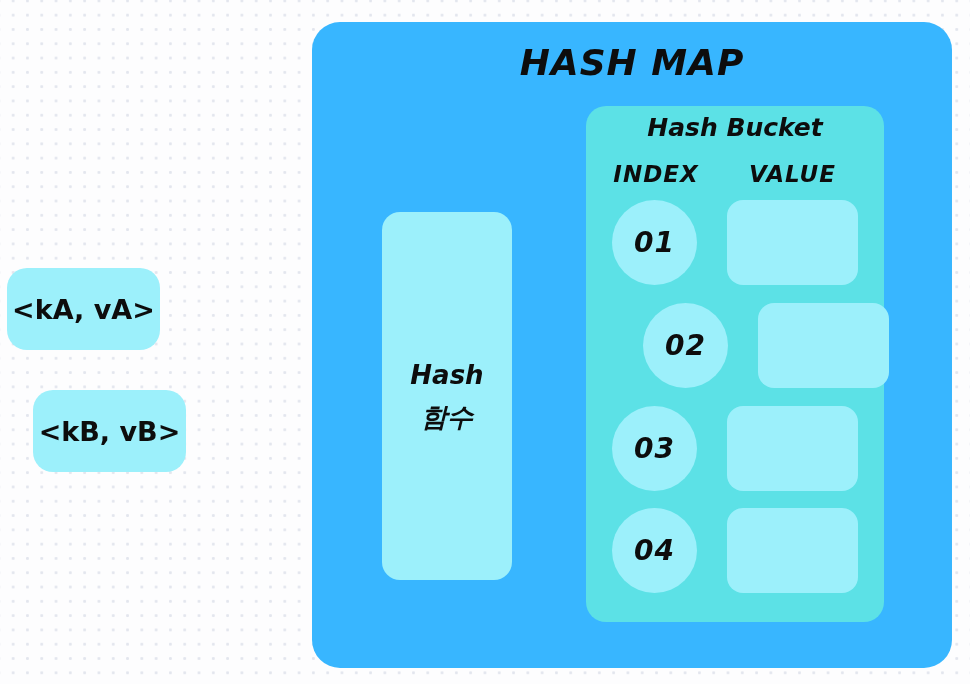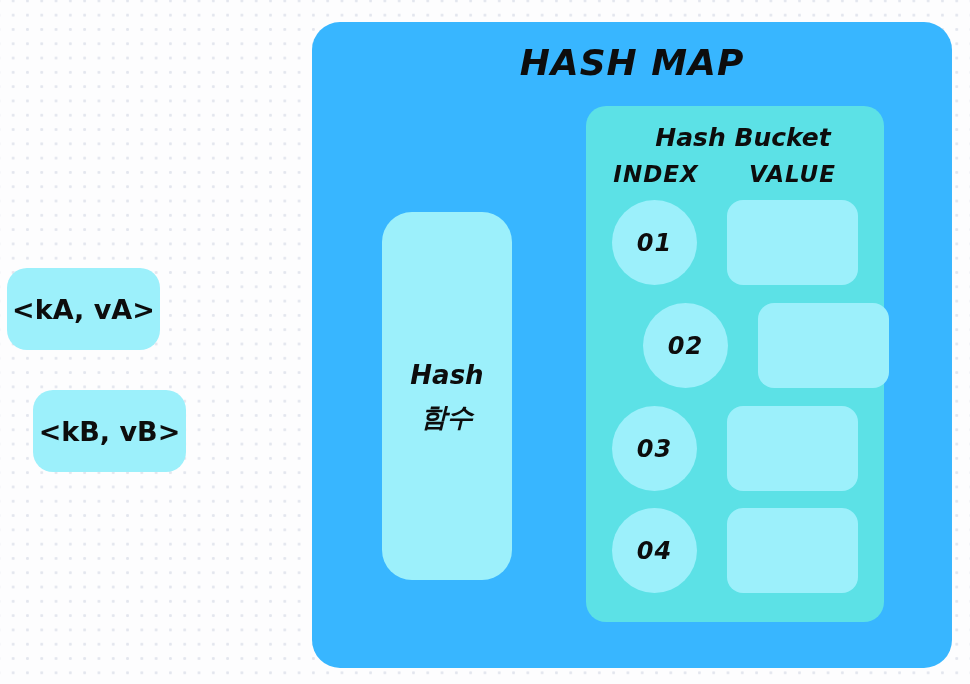--- a/index.html
+++ b/index.html
@@ -61,21 +61,21 @@
   }
 
   
   .hashfn {
     position: absolute;
     left: 70px;
     top: 190px;
     width: 130px;
     height: 368px;
     background: var(--light_cyan, #9cf0fb);
-    border-radius: 30px;
+    border-radius: 18px;
     display: flex;
     flex-direction: column;
     align-items: center;
     justify-content: center;
     font-size: 26px;
     line-height: 42px;
     font-weight: bold;
     text-align: center;
   }
 
@@ -84,28 +84,27 @@
     position: absolute;
     left: 274px;
     top: 84px;
     width: 298px;
     height: 516px;
     background: var(--teal, #5ce1e6);
     border-radius: 20px;
   }
   .bucket-title {
     position: absolute;
-    top: 18px;
+    top: 8px;
     left: 0;
     width: 100%;
     text-align: center;
     font-size: 25px;
     line-height: 28px;
     font-weight: bold;
-    margin-left: 8px;
   }
   .col-header {
     position: absolute;
     top: 55px;
     text-align: center;
     font-size: 23px;
     line-height: 27px;
     font-weight: bold;
     letter-spacing: 1px;
   }
@@ -127,21 +126,21 @@
     position: absolute;
     left: 26px;
     top: 0;
     width: 85px;
     height: 85px;
     border-radius: 50%;
     background: var(--light_cyan, #9cf0fb);
     display: flex;
     align-items: center;
     justify-content: center;
-    font-size: 24px;
+    font-size: 28px;
     font-weight: bold;
     letter-spacing: 1px;
   }
   .val-slot {
     position: absolute;
     left: 141px;
     top: 0;
     width: 131px;
     height: 85px;
     border-radius: 16px;

